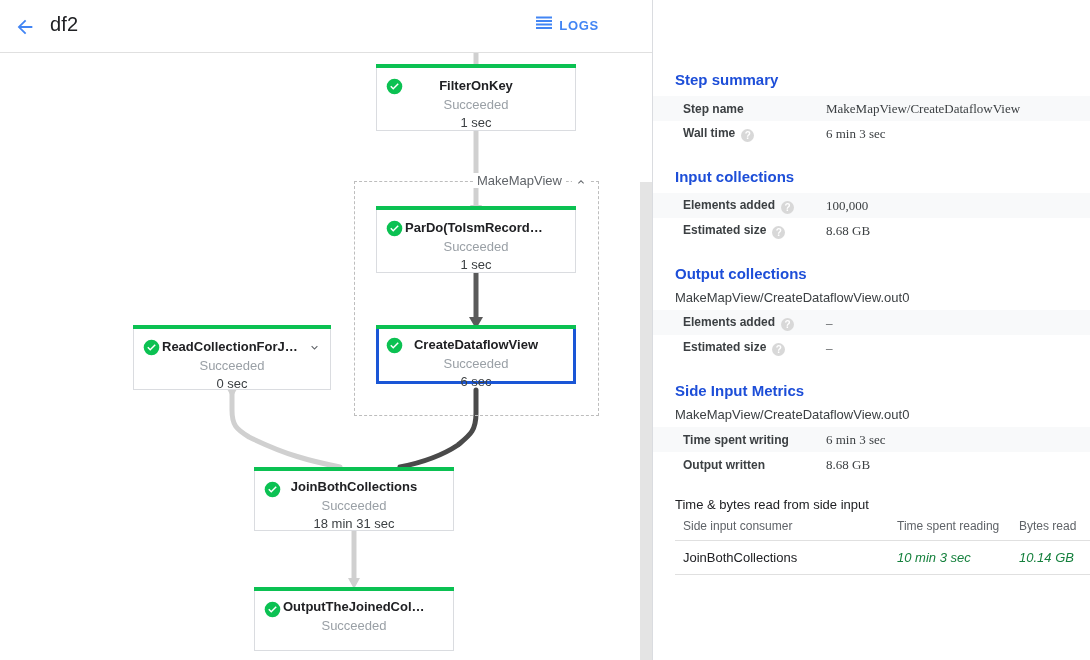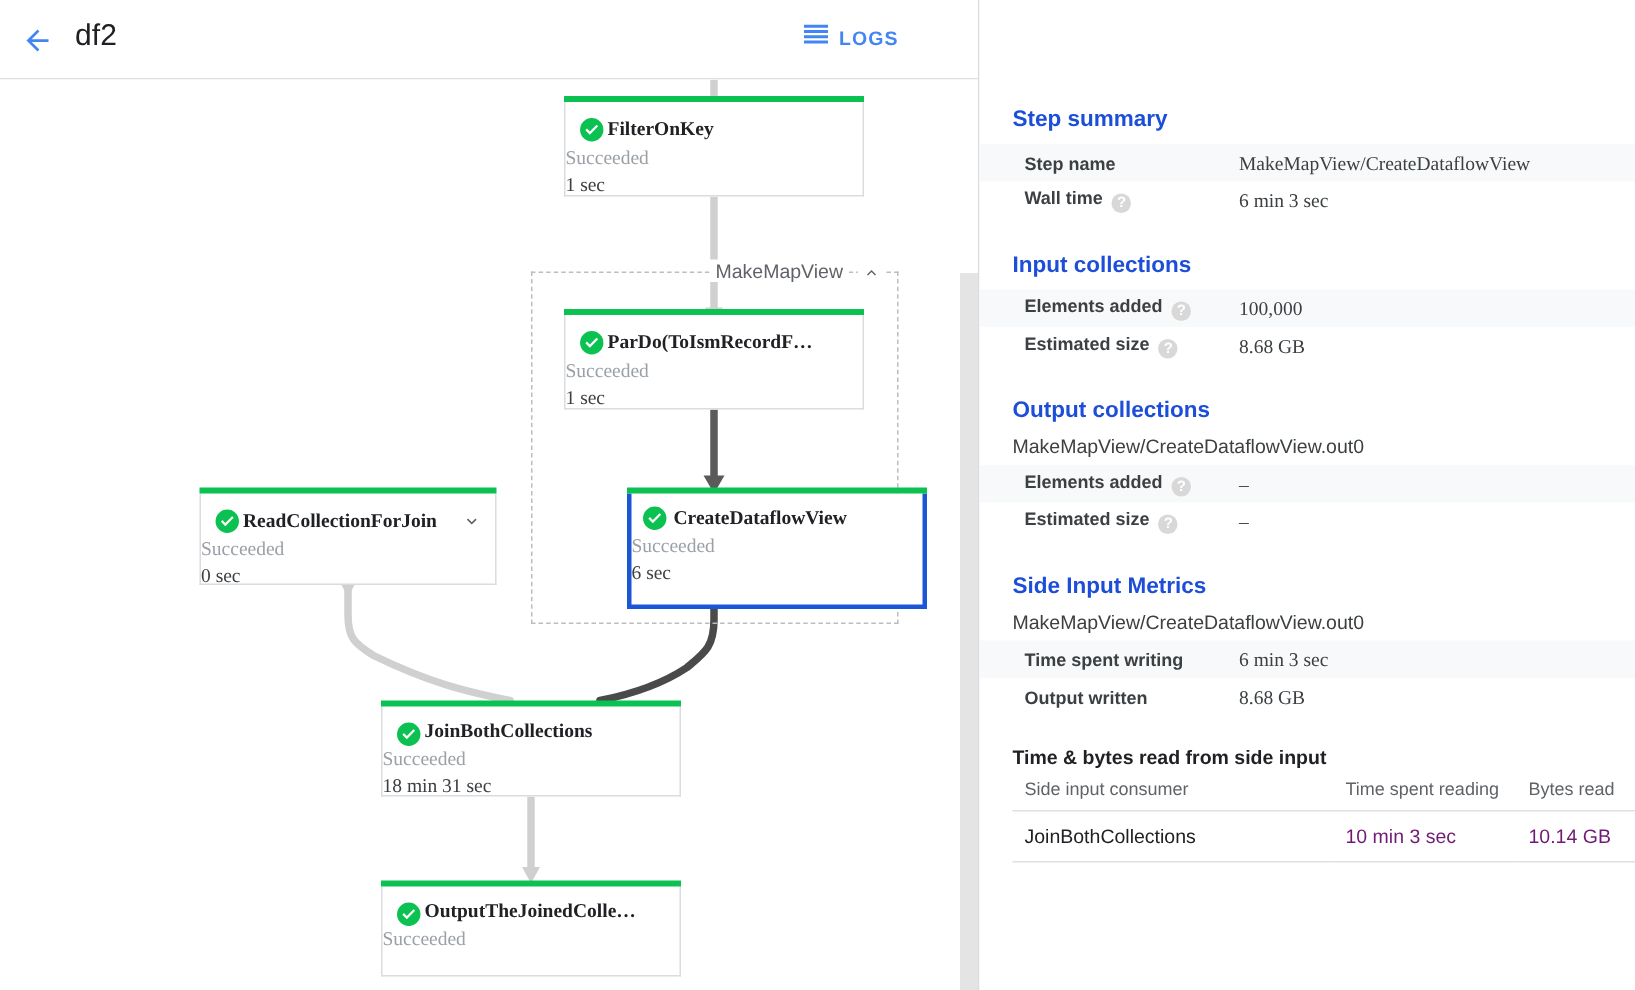--- a/index.html
+++ b/index.html
@@ -81,23 +81,22 @@
     display: flex; align-items: center; justify-content: center;
     cursor: pointer;
   }
 
   
   .node {
     position: absolute;
     background: #ffffff;
     border: 1px solid #dadce0;
     border-top: none;
-    text-align: left;
-    cursor: pointer;
-    font-family: Liberation Serif, serif;
+    text-align: center;
+    cursor: pointer;
   }
   .node .topbar {
     position: absolute; left: -1px; right: -1px; top: -4px;
     height: 4px; background: #0bc152;
   }
   .node.selected {
     border: 3px solid #1a56d6;
     border-top: none;
   }
   .node.selected .topbar {
@@ -209,21 +208,21 @@
     background: #d8d8d8;
     color: #ffffff;
     font-size: 10px; font-weight: bold;
     line-height: 13px; text-align: center;
     margin-left: 6px;
     vertical-align: -2px;
     cursor: pointer;
   }
 
   .tbl-title {
-    font-size: 13px; font-weight: bold; color: #202124;
+    font-size: 13px; font-weight: normal; color: #202124;
     margin: 20px 0 4px 22px;
   }
   table.sidetbl {
     width: 418px;
     margin-left: 22px;
     border-collapse: collapse;
     table-layout: fixed;
   }
   table.sidetbl th {
     font-size: 12px; font-weight: 400; color: #5f6368;
@@ -232,21 +231,21 @@
     border-bottom: 1px solid #e0e0e0;
     white-space: nowrap;
   }
   table.sidetbl td {
     font-size: 13px; color: #3c4043;
     padding: 9px 0 9px 8px;
     border-bottom: 1px solid #e0e0e0;
     white-space: nowrap;
   }
   table.sidetbl td.c1 { color: #202124; }
-  table.sidetbl td.c2, table.sidetbl td.c3 { color: #701a75; }
+  table.sidetbl td.c2, table.sidetbl td.c3 { color: #15803d; font-style: italic; }
   th.h1, td.c1 { width: 214px; }
   th.h2, td.c2 { width: 122px; }
   th.h3, td.c3 { width: 82px; }
 </style>
 </head>
 <body>
 
 <div id="app">
 
   <div id="left-pane">
@@ -320,21 +319,21 @@
           <svg width="17" height="17" viewBox="0 0 24 24" aria-hidden="true">
             <circle cx="12" cy="12" r="11" fill="#0bc152"></circle>
             <path d="M10.2 16.6 6 12.4l1.5-1.5 2.7 2.7 6.3-6.3L18 8.8z" fill="#ffffff"></path>
           </svg>
         </span>
         <div class="nm">ParDo(ToIsmRecordFor…</div>
         <div class="st">Succeeded</div>
         <div class="tm">1 sec</div>
       </div>
 
-      <div class="node selected" style="left:376px; top:276px; width:200px; height:77px;margin-left:42px;">
+      <div class="node selected" style="left:376px; top:276px; width:200px; height:55px;">
         <div class="topbar"></div>
         <span class="check" style="left:7px; top:8px;">
           <svg width="17" height="17" viewBox="0 0 24 24" aria-hidden="true">
             <circle cx="12" cy="12" r="11" fill="#0bc152"></circle>
             <path d="M10.2 16.6 6 12.4l1.5-1.5 2.7 2.7 6.3-6.3L18 8.8z" fill="#ffffff"></path>
           </svg>
         </span>
         <div class="nm" style="margin-top:8px;">CreateDataflowView</div>
         <div class="st">Succeeded</div>
         <div class="tm">6 sec</div>

